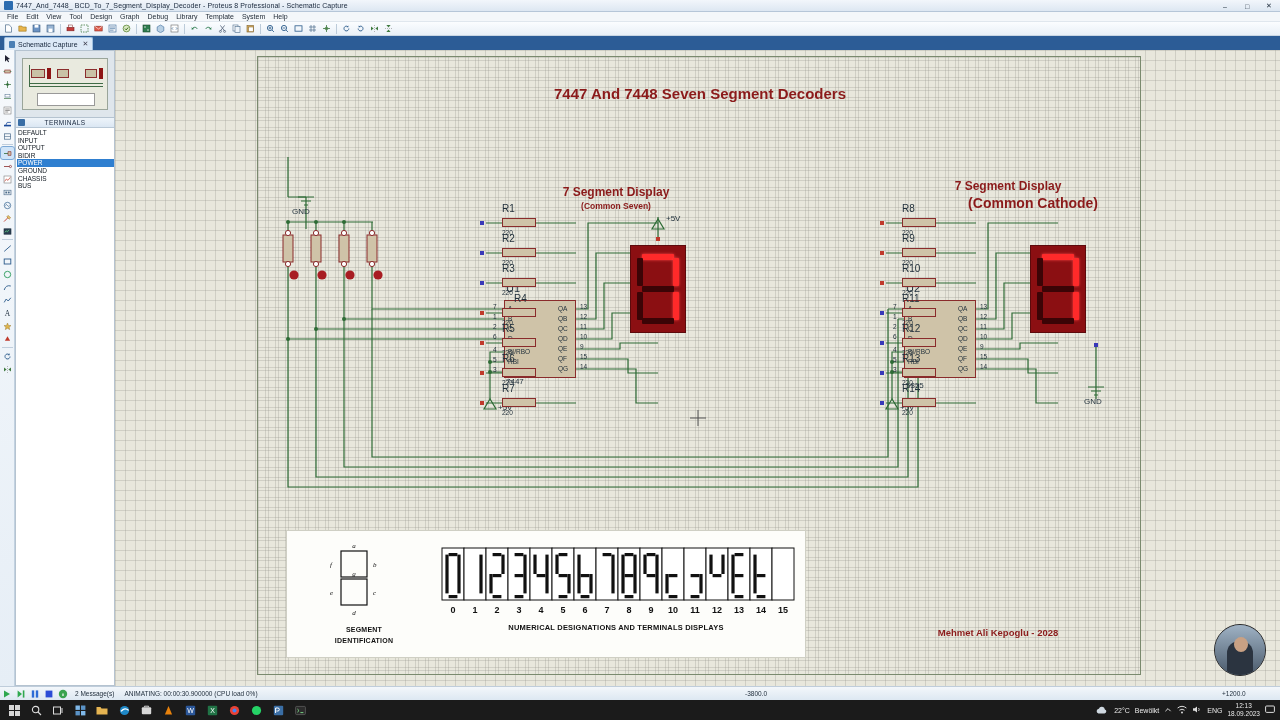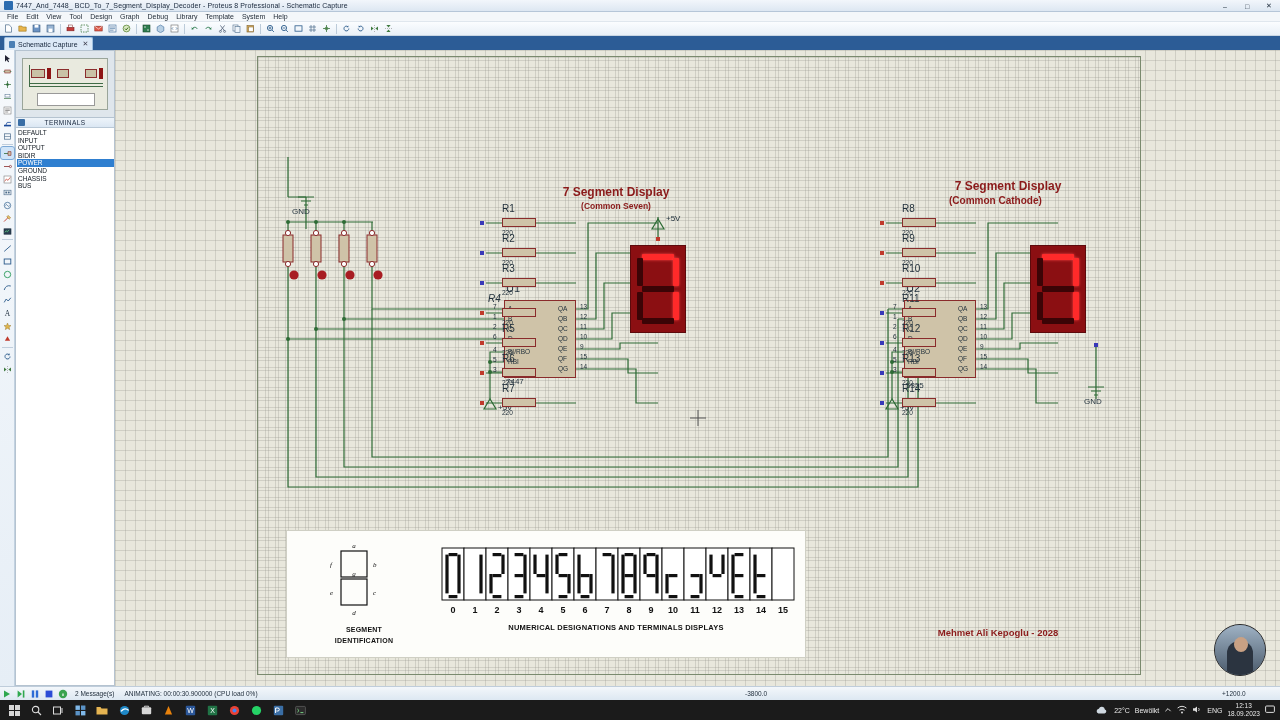--- a/index.html
+++ b/index.html
@@ -689,31 +689,32 @@
             <circle cx="58" cy="207" r="2.6" fill="#fff" stroke="#8a2b2b" stroke-width="1"></circle>
             <circle cx="86" cy="207" r="2.6" fill="#fff" stroke="#8a2b2b" stroke-width="1"></circle>
             <circle cx="114" cy="207" r="2.6" fill="#fff" stroke="#8a2b2b" stroke-width="1"></circle>
             <circle cx="36" cy="218" r="4.6" fill="#a81c22"></circle>
             <circle cx="64" cy="218" r="4.6" fill="#a81c22"></circle>
             <circle cx="92" cy="218" r="4.6" fill="#a81c22"></circle>
             <circle cx="120" cy="218" r="4.6" fill="#a81c22"></circle>
           </g>
         </svg>
 
+        <div class="ttl" style="left:0; top:28px; width:884px; text-align:center; font-size:15px;">7447 And 7448 Seven Segment Decoders</div>
 
         <div class="lbl" style="left:34px; top:150px; font-size:8px;">GND</div>
         <div class="lbl" style="left:826px; top:340px; font-size:8px;">GND</div>
         <div class="lbl" style="left:240px; top:346px; font-size:8px;">+5V</div>
         <div class="lbl" style="left:642px; top:346px; font-size:8px;">+5V</div>
         <div class="lbl" style="left:408px; top:157px; font-size:8px;">+5V</div>
 
         <div class="ttl" style="left:268px; top:128px; font-size:12px; width:180px; text-align:center;">7 Segment Display</div>
         <div class="ttl" style="left:268px; top:144px; font-size:8.5px; width:180px; text-align:center;">(Common Seven)</div>
         <div class="ttl" style="left:660px; top:122px; font-size:12px; width:180px; text-align:center;">7 Segment Display</div>
-        <div class="ttl" style="left:660px; top:138px; font-size:10px; width:180px; text-align:left;padding-left:31px;">(Common Cathode)</div>
+        <div class="ttl" style="left:660px; top:138px; font-size:14px; width:180px; text-align:right;padding-left:31px;">(Common Cathode)</div>
 
         <div class="ic" style="left:246px; top:243px; width:72px; height:78px;"></div>
         <div class="lbl" style="left:248px; top:225px; font-size:11px;">U1</div>
         <div class="lbl" style="left:248px; top:320px; font-size:8px;">7447</div>
         <div class="icpin" style="left:250px; top:248px;">A</div>
         <div class="icpin" style="left:250px; top:258px;">B</div>
         <div class="icpin" style="left:250px; top:268px;">C</div>
         <div class="icpin" style="left:250px; top:278px;">D</div>
         <div class="icpin" style="left:250px; top:291px;">BI/RBO</div>
         <div class="icpin" style="left:250px; top:301px;">RBI</div>
@@ -782,21 +783,21 @@
         <div class="rname" style="left:244px; top:176px;">R2</div>
         <div class="rval" style="left:244px; top:202px;">220</div>
 
         <div class="pinsq blue" style="left:222px; top:224px;"></div>
         <div class="res" style="left:244px; top:221px;"></div>
         <div class="rname" style="left:244px; top:206px;">R3</div>
         <div class="rval" style="left:244px; top:232px;">220</div>
 
         <div class="pinsq red" style="left:222px; top:254px;"></div>
         <div class="res" style="left:244px; top:251px;"></div>
-        <div class="rname" style="left:230px; top:236px;font-style:italic;">R4</div>
+        <div class="rname" style="left:256px; top:236px;">R4</div>
         <div class="rval" style="left:244px; top:262px;">220</div>
 
         <div class="pinsq red" style="left:222px; top:284px;"></div>
         <div class="res" style="left:244px; top:281px;"></div>
         <div class="rname" style="left:244px; top:266px;">R5</div>
         <div class="rval" style="left:244px; top:292px;">220</div>
 
         <div class="pinsq red" style="left:222px; top:314px;"></div>
         <div class="res" style="left:244px; top:311px;"></div>
         <div class="rname" style="left:244px; top:296px;">R6</div>

